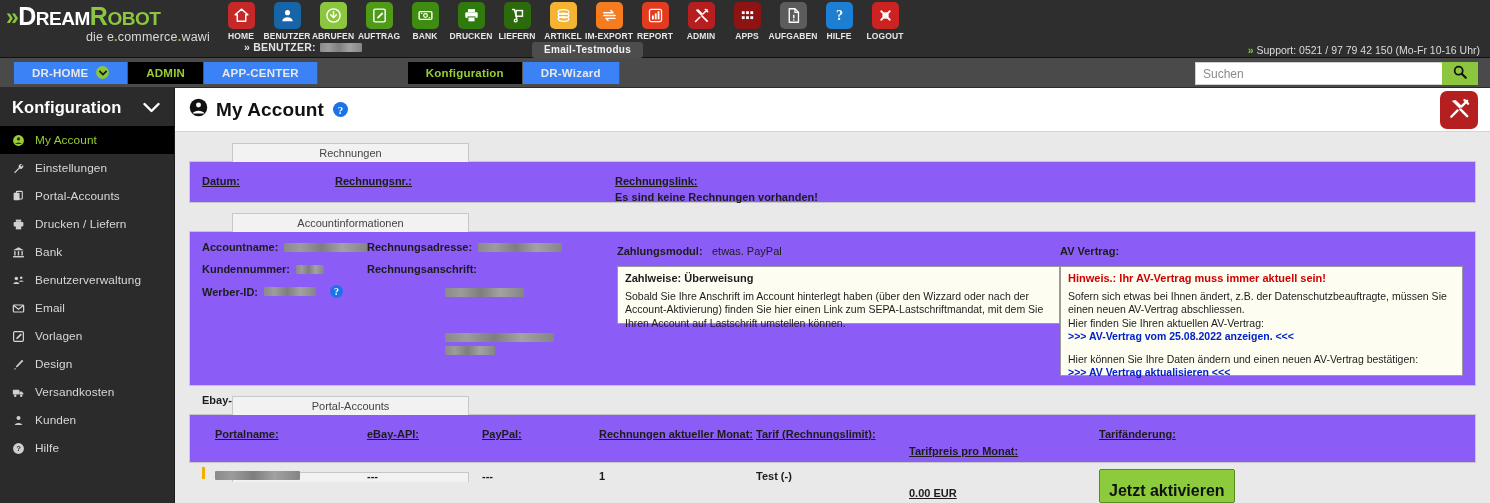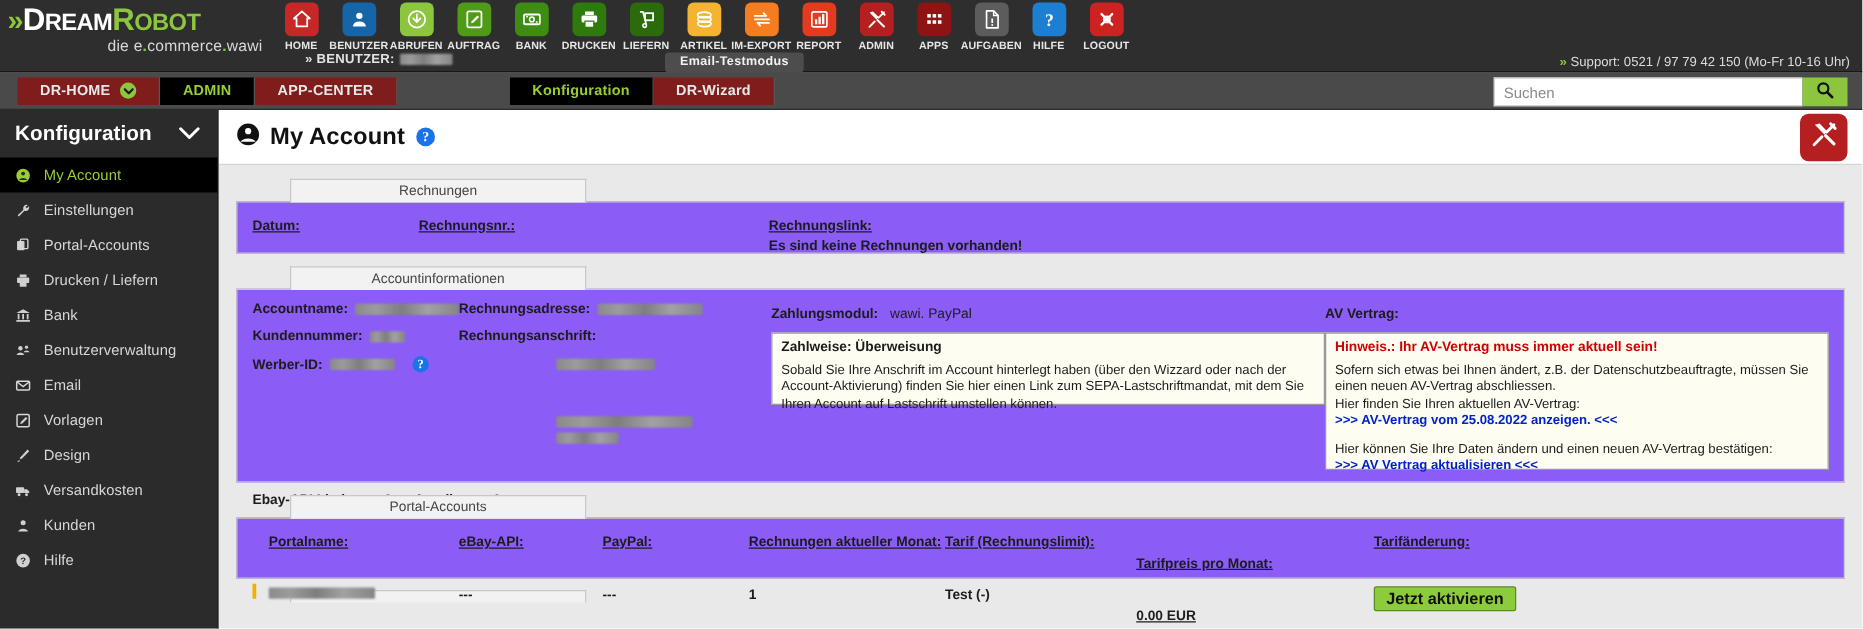--- a/index.html
+++ b/index.html
@@ -123,21 +123,21 @@
     height: 30px;
     background: #4a4a4a;
     display: flex;
     align-items: center;
     padding-left: 14px;
     position: relative;
     border-bottom: 1px solid #2b2b2b;
   }
   .navgroup { display: flex; height: 22px; }
   .navtab {
-    background: #7f1d1d;
+    background: #3b82f6;
     color: #e8e8e8;
     font-size: 11.5px;
     font-weight: bold;
     padding: 0 18px;
     display: flex; align-items: center; gap: 8px;
     height: 22px;
     border-right: 1px solid #565656;
     letter-spacing: .2px;
     cursor: pointer;
   }
@@ -347,23 +347,23 @@
     position: absolute;
     left: 0px; top: 1px;
     width: 3px; height: 12px;
     background: #f0b000;
   }
   .greenbtn {
     display: inline-block;
     background: #8ccc3c;
     border: 1px solid #5c8a1e;
     color: #111;
-    font-size: 13px;
-    font-weight: bold;
-    padding: 1px 9px 2px;
+    font-size: 16px;
+    font-weight: bold;
+    padding: 12px 9px 2px;
     border-radius: 2px;
     margin-top: 3px;
     cursor: pointer;
   }
   .stub {
     width: 237px;
     height: 10px;
     background: #f2f2f2;
     border: 1px solid #c8c8c8;
     border-bottom: none;
@@ -792,21 +792,21 @@
                   <div style="height:32px;"></div>
                   <span class="redact" style="width:109px;display:block;margin-bottom:4px;"></span>
                   <span class="redact" style="width:50px;display:block;"></span>
                 </div>
               </div>
             </div>
 
             <div class="acc-col3">
               <div style="margin-bottom:7px;">
                 <span class="lbl-plain">Zahlungsmodul:</span>
-                <span class="val" style="margin-left:5px;">wawi. PayPal</span>
+                <span class="val" style="margin-left:5px;">etwas. PayPal</span>
               </div>
               <div class="notebox" style="height:58px;">
                 <div class="hdr">Zahlweise:  Überweisung</div>
                 <div>Sobald Sie Ihre Anschrift im Account hinterlegt haben (über den Wizzard oder nach der Account-Aktivierung) finden Sie hier einen Link zum SEPA-Lastschriftmandat, mit dem Sie Ihren Account auf Lastschrift umstellen können.</div>
               </div>
             </div>
 
             <div class="acc-col4">
               <div style="margin-bottom:7px;">
                 <span class="lbl-plain">AV Vertrag:</span>

